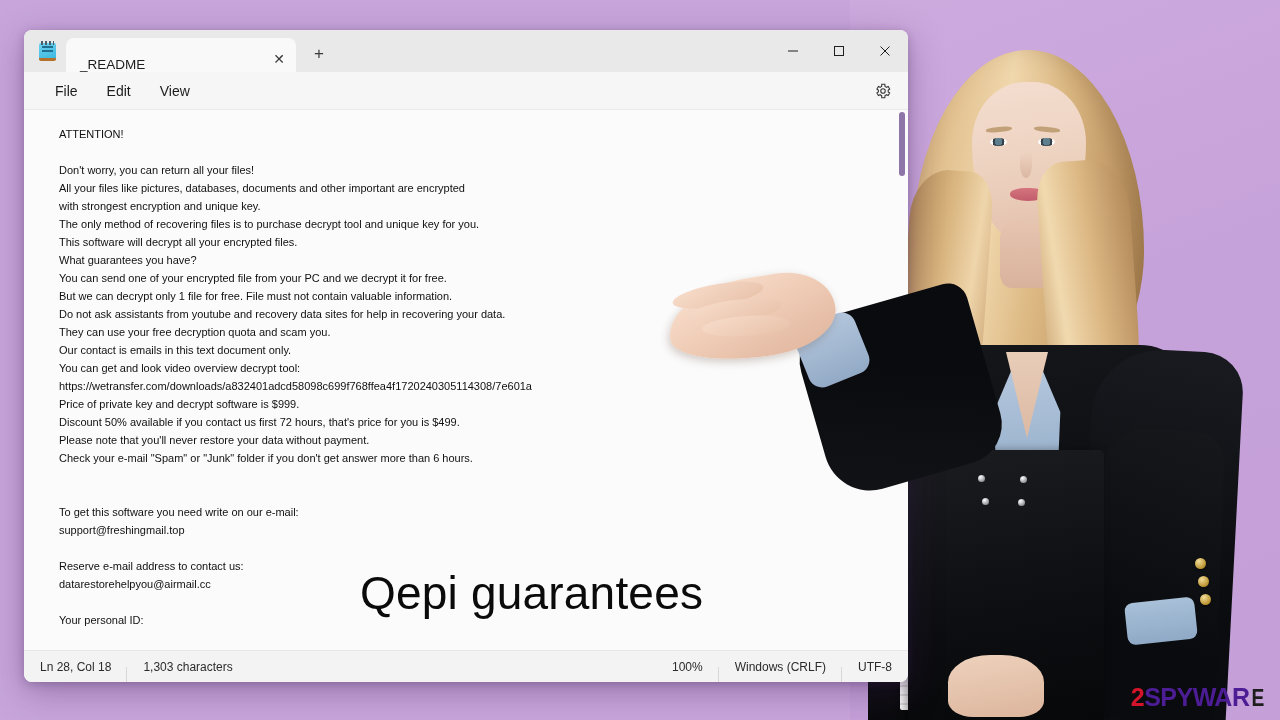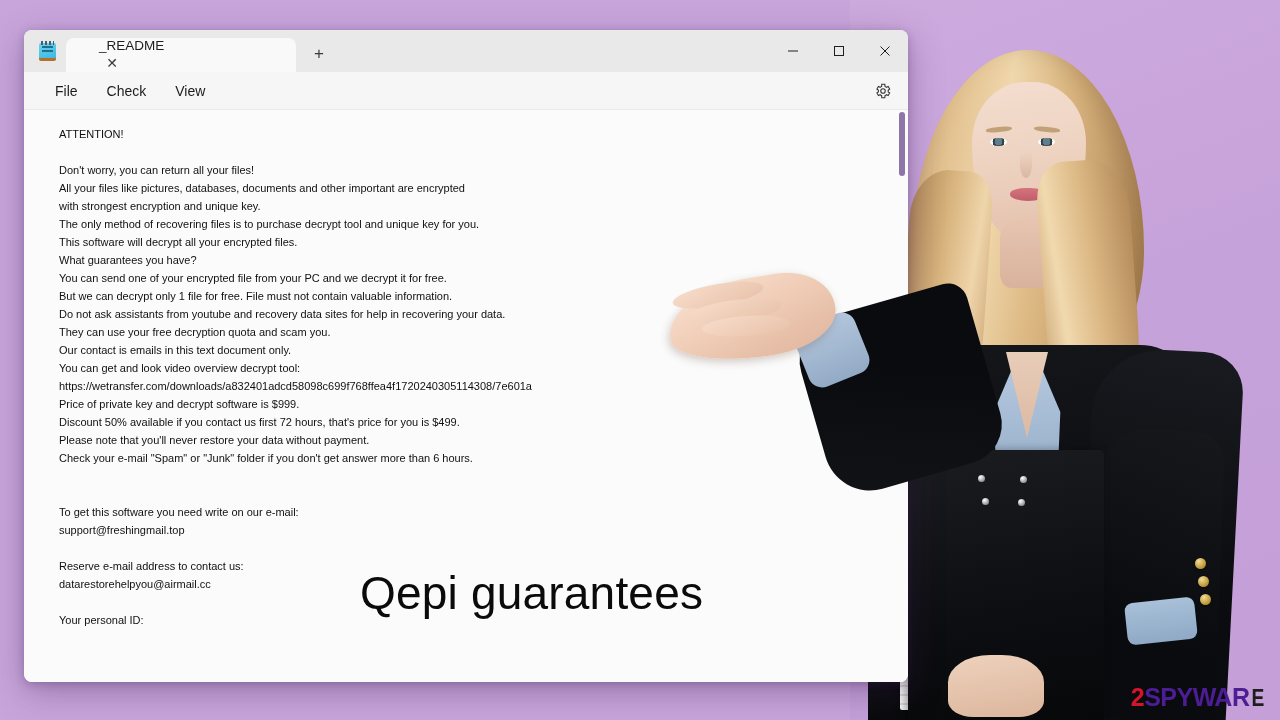--- a/index.html
+++ b/index.html
@@ -253,26 +253,25 @@
     width: 17px; height: 3px;
     background: #b5702c; border-radius: 0 0 2px 2px;
   }
 
   .tab {
     height: 34px;
     min-width: 230px;
     background: #f9f9f9;
     border-radius: 8px 8px 0 0;
     display: flex;
-    align-items: flex-start;
-    padding: 0 4px 0 33px;
+    align-items: flex-end;
+    padding: 0 4px 0 14px;
     font-size: 13.5px;
     color: #1d1d1d;
     position: relative;
-    flex-direction: column;
   }
   .tab-title { flex: 1 1 auto; white-space: nowrap; }
   .tab-close {
     width: 26px; height: 26px;
     display: flex; align-items: center; justify-content: center;
     border-radius: 4px;
     color: #3b3b3b; font-size: 14px;
   }
   .tab-new {
     width: 30px; height: 30px;
@@ -463,21 +462,21 @@
         <svg width="12" height="12" viewBox="0 0 12 12">
             <line x1="1.5" y1="1.5" x2="10.5" y2="10.5" stroke="#1f1f1f" stroke-width="1"></line>
             <line x1="10.5" y1="1.5" x2="1.5" y2="10.5" stroke="#1f1f1f" stroke-width="1"></line>
           </svg>
       </div>
     </div>
   </div>
 
   <div class="menubar">
     <div class="menu-item">File</div>
-    <div class="menu-item">Check</div>
+    <div class="menu-item">Edit</div>
     <div class="menu-item">View</div>
     <div class="gear">
       <svg width="18" height="18" viewBox="0 0 24 24" fill="none" stroke="#3a3a3a" stroke-width="1.5">
         <circle cx="12" cy="12" r="3"></circle>
         <path d="M19 12a7 7 0 0 0-.1-1.1l2-1.5-2-3.4-2.3 1a7 7 0 0 0-1.9-1.1L14.4 3h-4l-.3 2.9a7 7 0 0 0-1.9 1.1l-2.3-1-2 3.4 2 1.5a7 7 0 0 0 0 2.2l-2 1.5 2 3.4 2.3-1a7 7 0 0 0 1.9 1.1l.3 2.9h4l.3-2.9a7 7 0 0 0 1.9-1.1l2.3 1 2-3.4-2-1.5c.07-.36.1-.73.1-1.1z"></path>
       </svg>
     </div>
   </div>
 
   <div class="editor">
@@ -507,20 +506,28 @@
 
 Reserve e-mail address to contact us:
 datarestorehelpyou@airmail.cc
 
 Your personal ID:</div>
     <div class="scrollbar-track">
       <div class="scrollbar-thumb"></div>
     </div>
   </div>
 
+  <div class="statusbar">
+    <div class="sb-cell sb-sep">Ln 28, Col 18</div>
+    <div class="sb-cell">1,303 characters</div>
+    <div class="sb-spacer"></div>
+    <div class="sb-cell sb-sep">100%</div>
+    <div class="sb-cell sb-sep">Windows (CRLF)</div>
+    <div class="sb-cell">UTF-8</div>
+  </div>
 </div>
 
 <div class="point-arm"></div>
 <div class="point-cuff"></div>
 <div class="point-hand"></div>
 <div class="finger f1"></div>
 <div class="finger f2"></div>
 <div class="finger f3"></div>
 
 <div class="ransom-label">Qepi guarantees</div>

